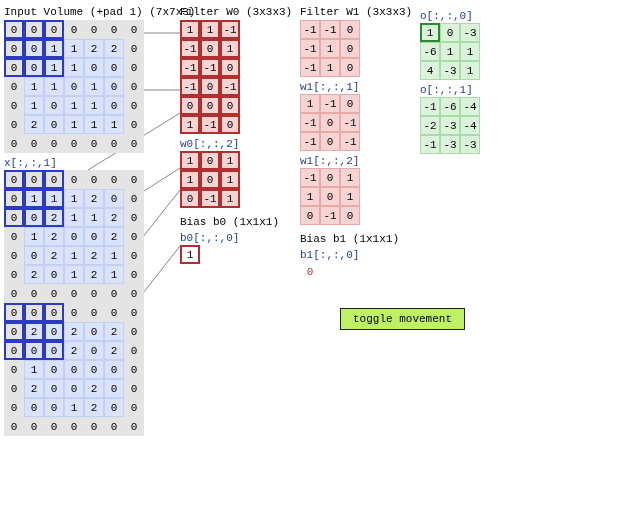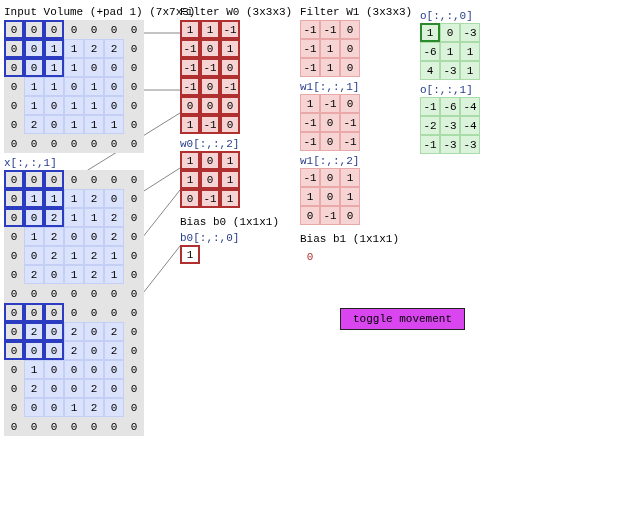--- a/index.html
+++ b/index.html
@@ -18,21 +18,21 @@
   .cell{width:20px;height:19px;box-sizing:border-box;border:1px solid transparent;display:flex;align-items:center;justify-content:center;font-size:11px}
   .cell.pad{background:#e4e4e4}
   .cell.val{background:#dbe2fb;border-color:#c4cff5}
   .cell.hl{border:2px solid #2b3cc0}
   .cell.red{background:#f6d4d4;border-color:#e9a9a9}
   .cell.redhl{background:#f6d4d4;border:2px solid #b03030}
   .cell.grn{background:#dbf3db;border-color:#a9dca9}
   .cell.grnhl{background:#dbf3db;border:2px solid #2b8a2b}
   .cell.bare{background:#fff;border:2px solid #b03030}
   .bias .row{display:flex}
-  .toggle{position:absolute;left:340px;top:308px;border:1px solid #222;padding:4px 12px;background:#d946ef;cursor:pointer}
+  .toggle{position:absolute;left:340px;top:308px;border:1px solid #222;padding:4px 12px;background:#bef264;cursor:pointer}
 </style>
 </head>
 <body>
 
 <div class="page">
 
 <svg class="lines">
   <line x1="67" y1="33" x2="180" y2="33"></line>
   <line x1="67" y1="90" x2="180" y2="90"></line>
   <line x1="67" y1="183" x2="180" y2="113"></line>
@@ -361,20 +361,21 @@
           </div>
           <div class="row">
             <div class="cell red">0</div>
             <div class="cell red">-1</div>
             <div class="cell red">0</div>
           </div>
         </div>
       </div>
   <div style="height:8px"></div>
   <div class="title">Bias b1 (1x1x1)</div>
+  <div class="label">b1[:,:,0]</div>
   <div class="bias">
         <div class="row">
           <div class="cell" style="color:#b03030">0</div>
         </div>
       </div>
 </div>
 
 <div class="col col-out">
   <div id="out-blocks">
         <div class="label">o[:,:,0]</div>

